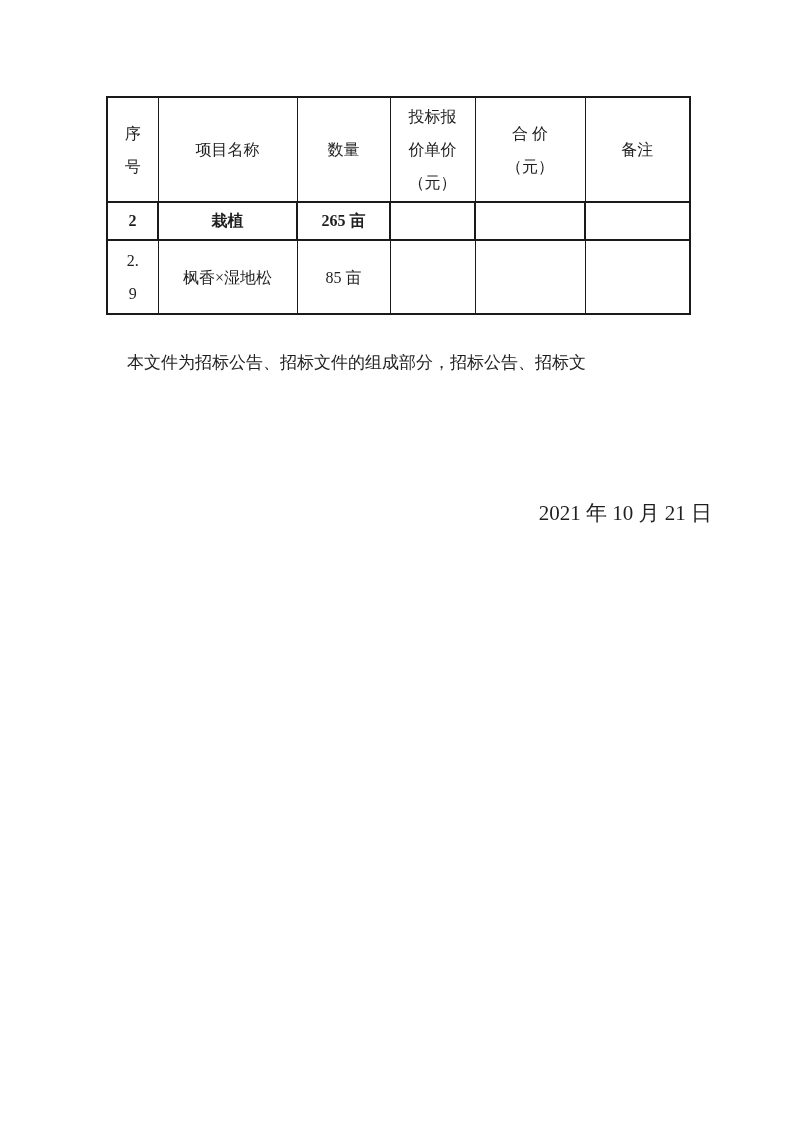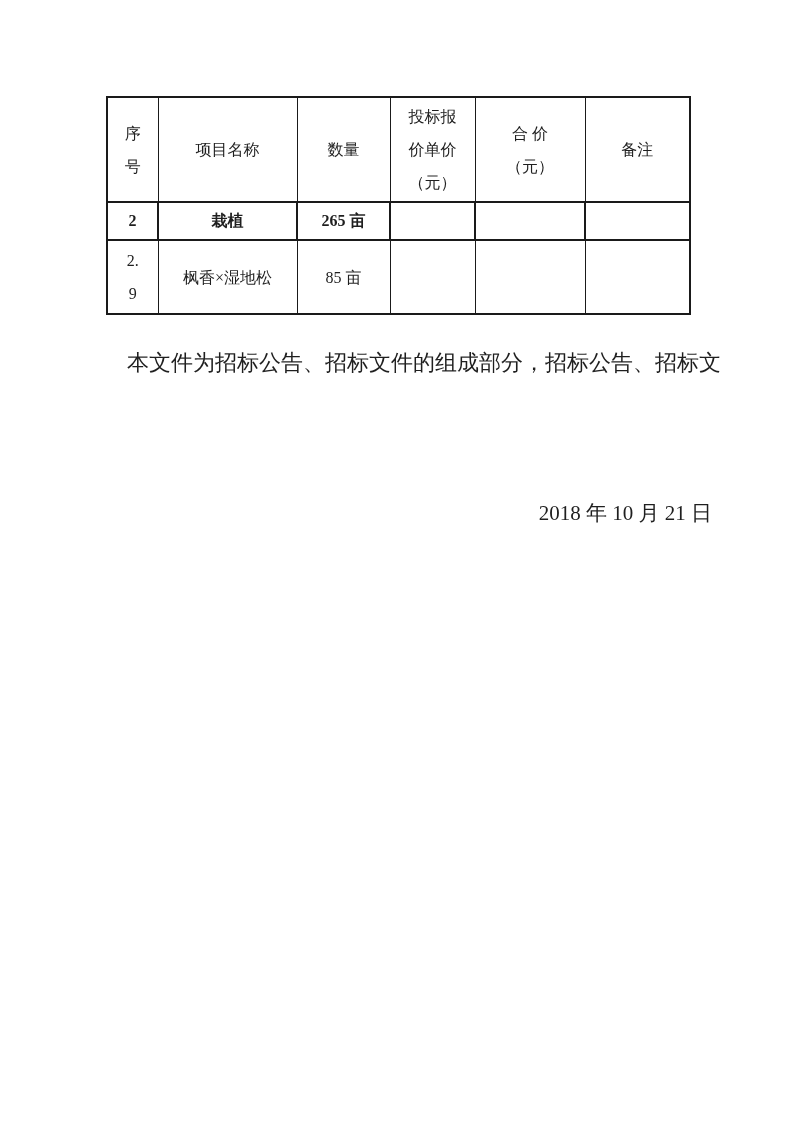--- a/index.html
+++ b/index.html
@@ -54,21 +54,21 @@
     line-height: 30px;
   }
   tr.item-row { height: 74px; }
 
   
   .notice {
     position: absolute;
     left: 84px;
     top: 341px;
     width: 660px;
-    font-size: 22px;
+    font-size: 17px;
     line-height: 44px;
     color: #1f1f1f;
   }
   .notice-line { white-space: nowrap; }
   .notice-line.indent { padding-left: 43px; }
 
   
   .signature {
     position: absolute;
     right: 82px;
@@ -120,16 +120,16 @@
         <td></td>
       </tr>
     </tbody>
   </table>
 
   <div class="notice">
     <div class="notice-line indent">本文件为招标公告、招标文件的组成部分，招标公告、招标文</div>
   </div>
 
   <div class="signature">
-    <div class="sig-line">2018 年 10 月 21 日</div>
+    <div class="sig-line">2021 年 10 月 21 日</div>
   </div>
 
 </div>
 
 </body></html>

